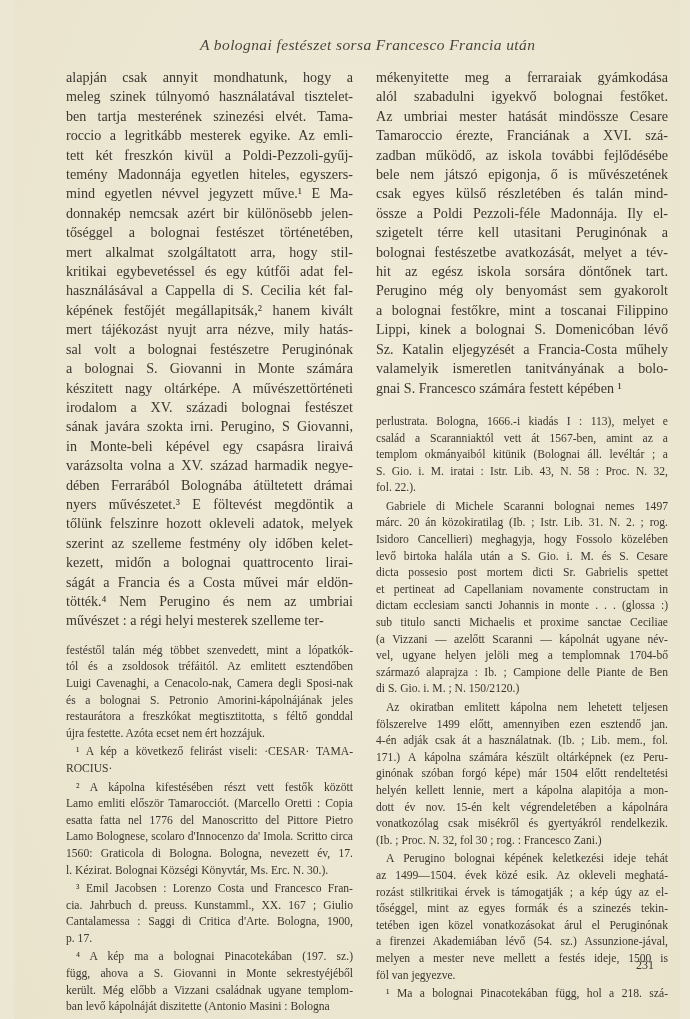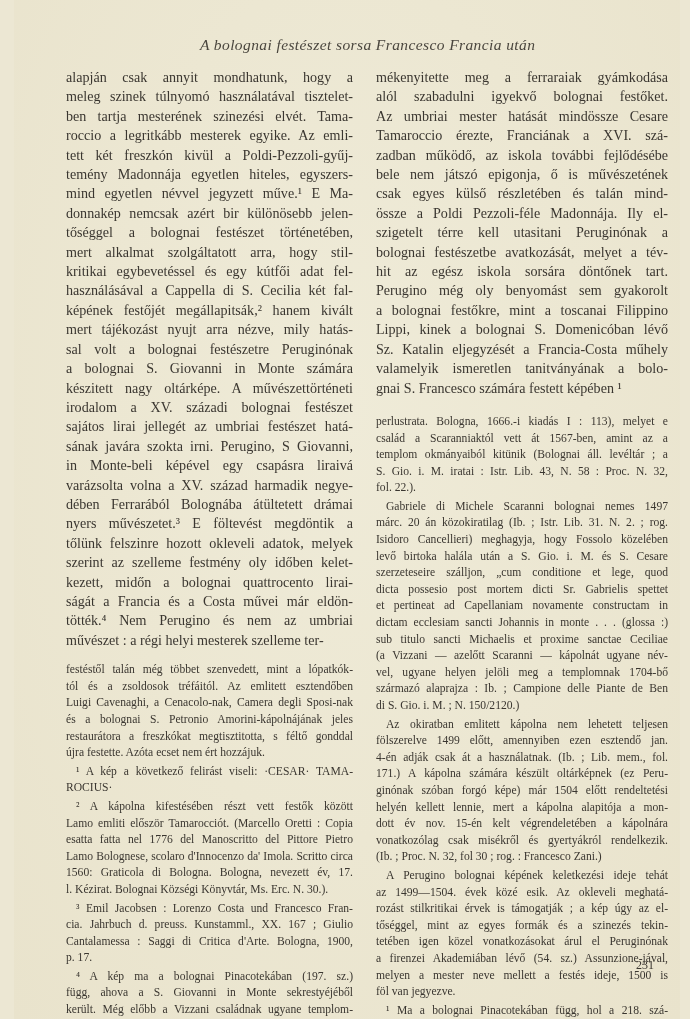--- a/index.html
+++ b/index.html
@@ -57,21 +57,20 @@
         <span class="ln">tőséggel a bolognai festészet történetében,</span>
         <span class="ln">mert alkalmat szolgáltatott arra, hogy stil-</span>
         <span class="ln">kritikai egybevetéssel és egy kútfői adat fel-</span>
         <span class="ln">használásával a Cappella di S. Cecilia két fal-</span>
         <span class="ln">képének festőjét megállapitsák,² hanem kivált</span>
         <span class="ln">mert tájékozást nyujt arra nézve, mily hatás-</span>
         <span class="ln">sal volt a bolognai festészetre Peruginónak</span>
         <span class="ln">a bolognai S. Giovanni in Monte számára</span>
         <span class="ln">készitett nagy oltárképe. A művészettörténeti</span>
         <span class="ln">irodalom a XV. századi bolognai festészet</span>
-        <span class="ln">sajátos lirai jellegét az umbriai festészet hatá-</span>
         <span class="ln">sának javára szokta irni. Perugino, S Giovanni,</span>
         <span class="ln">in Monte-beli képével egy csapásra liraivá</span>
         <span class="ln">varázsolta volna a XV. század harmadik negye-</span>
         <span class="ln">dében Ferrarából Bolognába átültetett drámai</span>
         <span class="ln">nyers művészetet.³ E föltevést megdöntik a</span>
         <span class="ln">tőlünk felszinre hozott okleveli adatok, melyek</span>
         <span class="ln">szerint az szelleme festmény oly időben kelet-</span>
         <span class="ln">kezett, midőn a bolognai quattrocento lirai-</span>
         <span class="ln">ságát a Francia és a Costa művei már eldön-</span>
         <span class="ln">tötték.⁴ Nem Perugino és nem az umbriai</span>
@@ -139,21 +138,20 @@
           <span class="ln">család a Scaranniaktól vett át 1567-ben, amint az a</span>
           <span class="ln">templom okmányaiból kitünik (Bolognai áll. levéltár ; a</span>
           <span class="ln">S. Gio. i. M. iratai : Istr. Lib. 43, N. 58 : Proc. N. 32,</span>
           <span class="ln last">fol. 22.).</span>
         </div>
         <div class="note-block">
           <span class="ln ind">Gabriele di Michele Scaranni bolognai nemes 1497</span>
           <span class="ln">márc. 20 án közokiratilag (Ib. ; Istr. Lib. 31. N. 2. ; rog.</span>
           <span class="ln">Isidoro Cancellieri) meghagyja, hogy Fossolo közelében</span>
           <span class="ln">levő birtoka halála után a S. Gio. i. M. és S. Cesare</span>
-          <span class="ln">szerzeteseire szálljon, „cum conditione et lege, quod</span>
           <span class="ln">dicta possesio post mortem dicti Sr. Gabrielis spettet</span>
           <span class="ln">et pertineat ad Capellaniam novamente constructam in</span>
           <span class="ln">dictam ecclesiam sancti Johannis in monte . . . (glossa :)</span>
           <span class="ln">sub titulo sancti Michaelis et proxime sanctae Ceciliae</span>
           <span class="ln">(a Vizzani — azelőtt Scaranni — kápolnát ugyane név-</span>
           <span class="ln">vel, ugyane helyen jelöli meg a templomnak 1704-bő</span>
           <span class="ln">származó alaprajza : Ib. ; Campione delle Piante de Ben</span>
           <span class="ln last">di S. Gio. i. M. ; N. 150/2120.)</span>
         </div>
         <div class="note-block">

